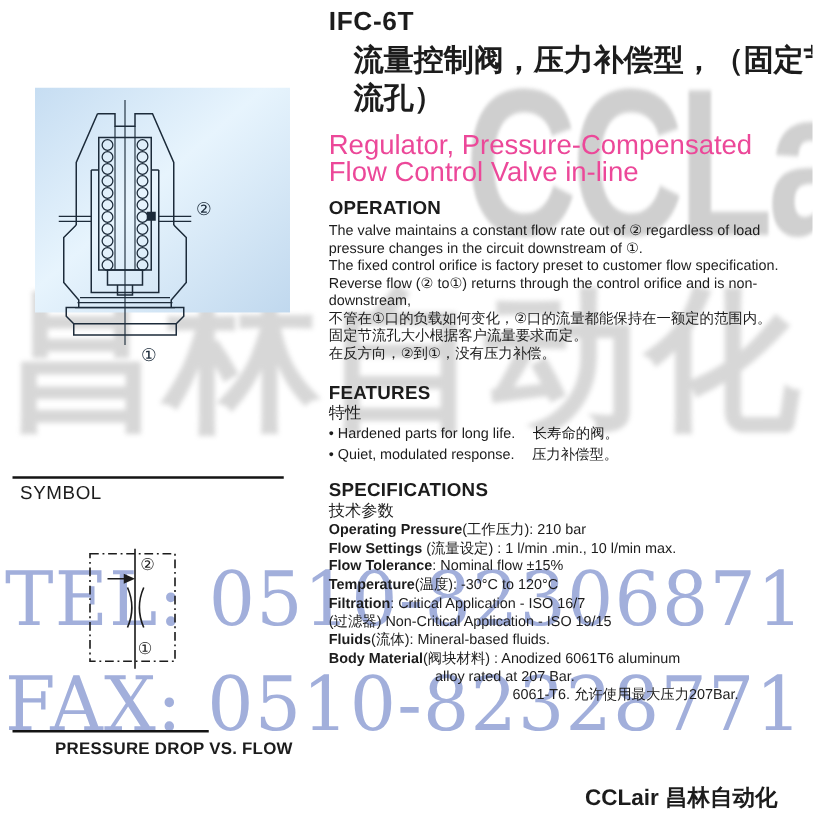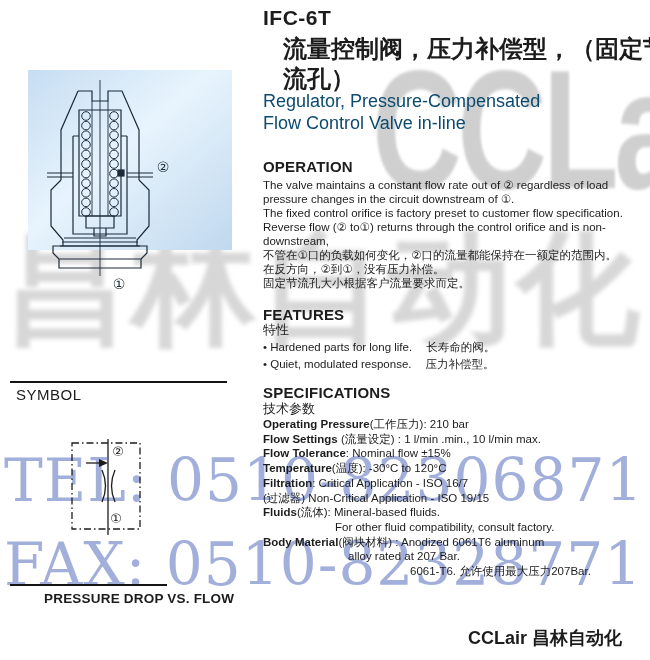--- a/index.html
+++ b/index.html
@@ -35,21 +35,21 @@
   .divider{position:absolute;height:2px;background:#141414;}
   .divider-symbol{left:10px;top:381px;width:217px;}
   .divider-pd{left:10px;top:584px;width:157px;}
   .symbol-heading{position:absolute;left:16px;top:386px;font-size:15px;letter-spacing:.5px;}
   .symbol-svg{position:absolute;left:60px;top:437px;}
   .pd-heading{position:absolute;left:14px;top:591px;font-size:13.5px;font-weight:700;letter-spacing:.2px;padding-left:30px;}
   
   .rc{position:absolute;left:263px;width:384px;}
   .model{top:6px;font-size:21px;font-weight:700;letter-spacing:.5px;}
   .title-cn{top:34px;font-size:24px;font-weight:600;line-height:30px;margin-left:20px;}
-  .subtitle{top:90px;font-size:18px;line-height:22px;color:#0c4a6e;}
+  .subtitle{top:105px;font-size:22px;line-height:22px;color:#ec4899;}
   .sec-heading{font-size:15px;font-weight:700;letter-spacing:.2px;}
   .h-operation{top:158px;}
   .op-lines{top:178px;font-size:11.5px;line-height:14px;}
   .h-features{top:306px;}
   .features-cn{top:321px;font-size:13px;}
   .features-list{top:339px;font-size:11.5px;line-height:17px;}
   .feat-cn{margin-left:14px;}
   .h-specs{top:384px;}
   .specs-cn{top:400px;font-size:13px;}
   .spec-rows{top:417px;font-size:11.5px;line-height:14.7px;}
@@ -140,42 +140,41 @@
   </div>
 
   <div class="rc sec-heading h-operation abs">OPERATION</div>
   <div class="rc op-lines abs" id="operation-lines">
       <div class="op-line">The valve maintains a constant flow rate out of ② regardless of load</div>
       <div class="op-line">pressure changes in the circuit downstream of ①.</div>
       <div class="op-line">The fixed control orifice is factory preset to customer flow specification.</div>
       <div class="op-line">Reverse flow (② to①) returns through the control orifice and is non-</div>
       <div class="op-line">downstream,</div>
       <div class="op-line">不管在①口的负载如何变化，②口的流量都能保持在一额定的范围内。</div>
+      <div class="op-line">固定节流孔大小根据客户流量要求而定。</div>
       <div class="op-line">在反方向，②到①，没有压力补偿。</div>
-      <div class="op-line">固定节流孔大小根据客户流量要求而定。</div>
     </div>
 
   <div class="rc sec-heading h-features abs">FEATURES</div>
   <div class="rc features-cn abs">特性</div>
   <div class="rc features-list abs" id="features-list">
       <div class="feat-line"><span>• Hardened parts for long life.</span><span class="feat-cn">长寿命的阀。</span></div>
       <div class="feat-line"><span>• Quiet, modulated response.</span><span class="feat-cn">压力补偿型。</span></div>
     </div>
 
   <div class="rc sec-heading h-specs abs">SPECIFICATIONS</div>
   <div class="rc specs-cn abs">技术参数</div>
   <div class="rc spec-rows abs" id="spec-rows">
       <div class="spec-row" style="padding-left: 0px;"><span class="spec-label">Operating Pressure</span><span>(工作压力): 210 bar</span></div>
       <div class="spec-row" style="padding-left: 0px;"><span class="spec-label">Flow Settings</span><span> (流量设定) : 1 l/min .min., 10 l/min  max.</span></div>
       <div class="spec-row" style="padding-left: 0px;"><span class="spec-label">Flow Tolerance</span><span>:  Nominal flow ±15%</span></div>
       <div class="spec-row" style="padding-left: 0px;"><span class="spec-label">Temperature</span><span>(温度): -30°C to 120°C</span></div>
       <div class="spec-row" style="padding-left: 0px;"><span class="spec-label">Filtration</span><span>: Critical Application - ISO 16/7</span></div>
       <div class="spec-row" style="padding-left: 0px;"><span>(过滤器) Non-Critical Application - ISO 19/15</span></div>
       <div class="spec-row" style="padding-left: 0px;"><span class="spec-label">Fluids</span><span>(流体): Mineral-based fluids.</span></div>
-      <div class="spec-row" style="padding-left: 72px;"><span>For other fluid compatibility, consult factory.</span></div>
       <div class="spec-row" style="padding-left: 0px;"><span class="spec-label">Body Material</span><span>(阀块材料) : Anodized 6061T6 aluminum</span></div>
       <div class="spec-row" style="padding-left: 85px;"><span>alloy rated at 207 Bar.</span></div>
       <div class="spec-row" style="padding-left: 147px;"><span>6061-T6. 允许使用最大压力207Bar.</span></div>
     </div>
 
   <div class="divider divider-symbol"></div>
   <div class="symbol-heading">SYMBOL</div>
 
   <svg class="symbol-svg" width="88" height="100" viewBox="0 0 88 100">
     <g stroke="#1c1c1c" fill="none" stroke-width="1.3">

